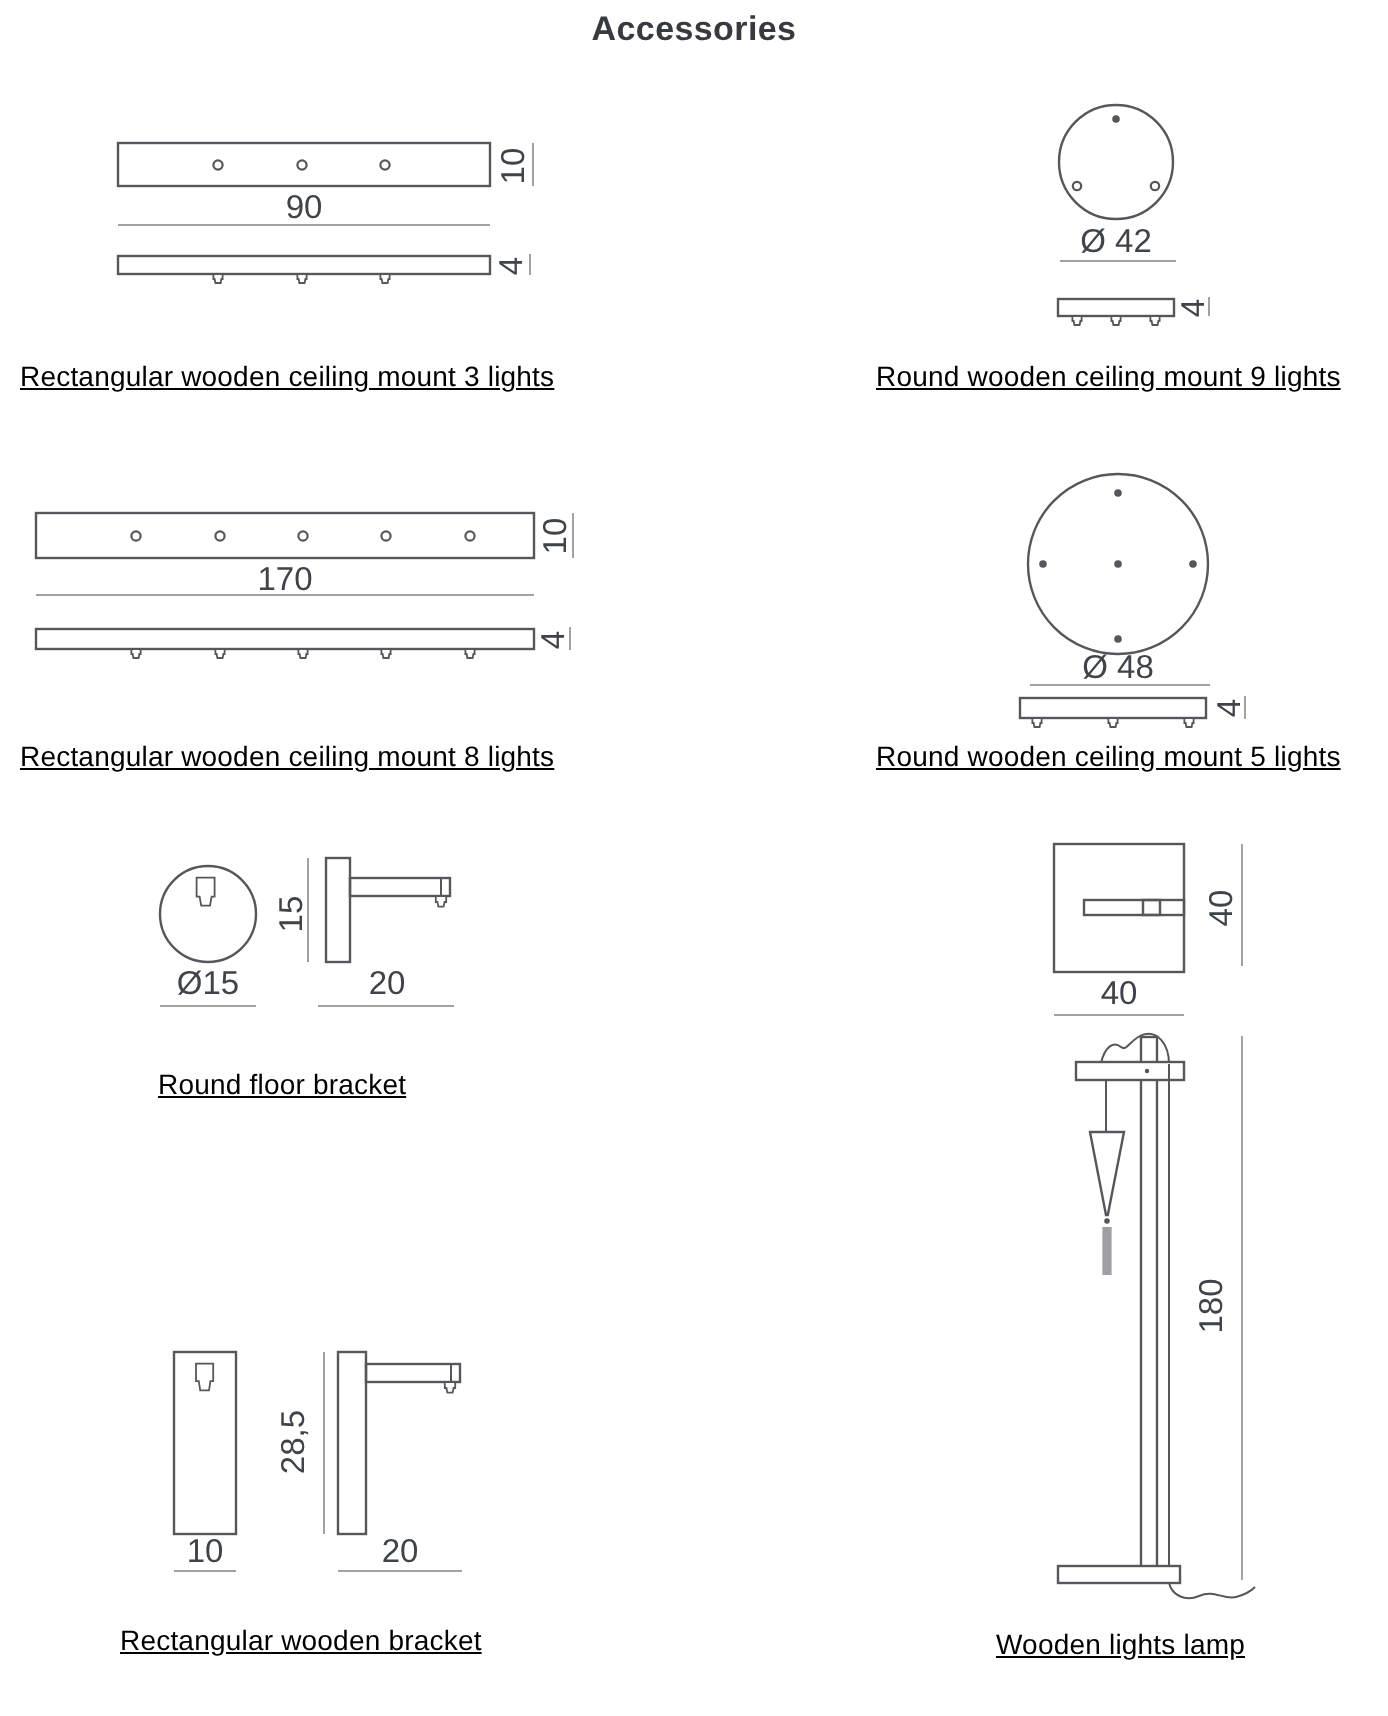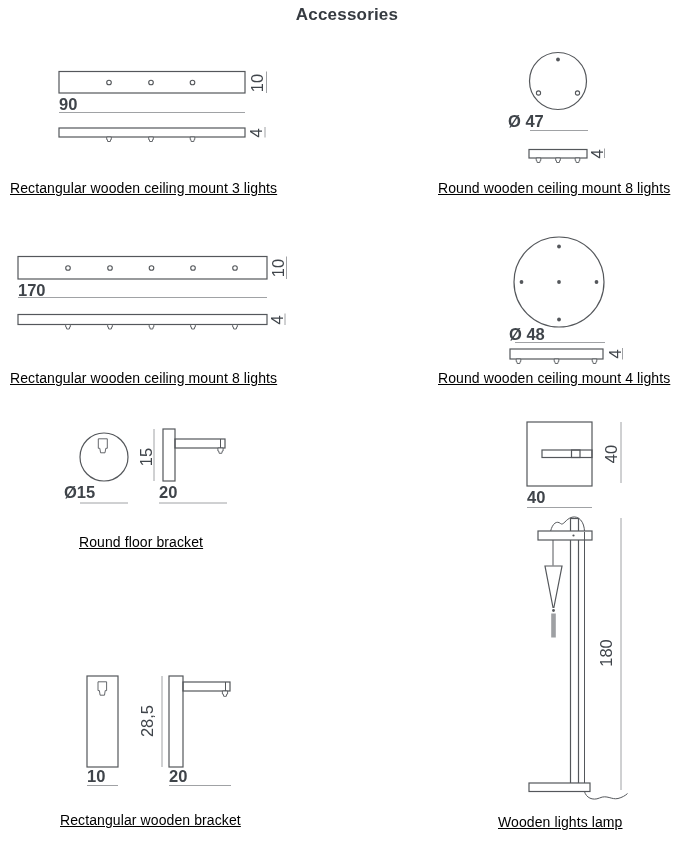--- a/index.html
+++ b/index.html
@@ -13,21 +13,21 @@
     left:0;top:5px;width:694px;text-align:center;
     font-size:17px;font-weight:600;color:#363b41;letter-spacing:.2px;
   }
   .caption{
     font-size:14px;color:#000000;white-space:nowrap;letter-spacing:.1px;text-decoration:underline;
   }
   .dim{
     font-size:16.5px;color:#3f444a;line-height:18px;height:18px;
     white-space:nowrap;
   }
-  .dim.h{font-weight:bold;}
+  .dim.h{text-align:center;}
   .dim.v{
     width:44px;display:flex;align-items:center;justify-content:center;
     transform:rotate(-90deg);
   }
   .dim.v.wide{width:56px;}
   svg .o{fill:none;stroke:#54575b;stroke-width:1.2;}
   svg .of{fill:#ffffff;stroke:#54575b;stroke-width:1.2;}
   svg .t{fill:#ffffff;stroke:#54575b;stroke-width:.9;}
   svg .d{stroke:#a0a2a5;stroke-width:1;fill:none;}
   svg .dot{fill:#54575b;stroke:none;}
@@ -145,32 +145,32 @@
   </g>
 </svg>
 
 <div class="abs title">Accessories</div>
 
 <div class="abs dim v" style="left:234.5px;top:73.5px">10</div>
 <div class="abs dim h" style="left:59px;top:95px;width:186px">90</div>
 <div class="abs dim v" style="left:234px;top:123.5px">4</div>
 <div class="abs caption" style="left:10px;top:180px">Rectangular wooden ceiling mount 3 lights</div>
 
-<div class="abs dim h" style="left:508px;top:112px;width:100px">Ø 47</div>
+<div class="abs dim h" style="left:508px;top:112px;width:100px">Ø 42</div>
 <div class="abs dim v" style="left:575px;top:145px">4</div>
-<div class="abs caption" style="left:438px;top:180px">Round wooden ceiling mount 8 lights</div>
+<div class="abs caption" style="left:438px;top:180px">Round wooden ceiling mount 9 lights</div>
 
 <div class="abs dim v" style="left:255.5px;top:259px">10</div>
 <div class="abs dim h" style="left:18px;top:281px;width:249px">170</div>
 <div class="abs dim v" style="left:254.5px;top:310.5px">4</div>
 <div class="abs caption" style="left:10px;top:370px">Rectangular wooden ceiling mount 8 lights</div>
 
 <div class="abs dim h" style="left:509px;top:325px;width:100px">Ø 48</div>
 <div class="abs dim v" style="left:593px;top:345px">4</div>
-<div class="abs caption" style="left:438px;top:370px">Round wooden ceiling mount 4 lights</div>
+<div class="abs caption" style="left:438px;top:370px">Round wooden ceiling mount 5 lights</div>
 
 <div class="abs dim h" style="left:64px;top:483px;width:80px">Ø15</div>
 <div class="abs dim v" style="left:124px;top:447.5px">15</div>
 <div class="abs dim h" style="left:159px;top:483px;width:69px">20</div>
 <div class="abs caption" style="left:79px;top:534px">Round floor bracket</div>
 
 <div class="abs dim v" style="left:589px;top:445px">40</div>
 <div class="abs dim h" style="left:527px;top:488px;width:65px">40</div>
 
 <div class="abs dim h" style="left:87px;top:767px;width:31px">10</div>

